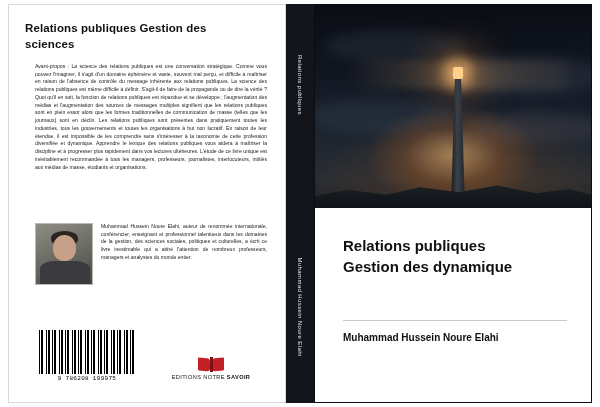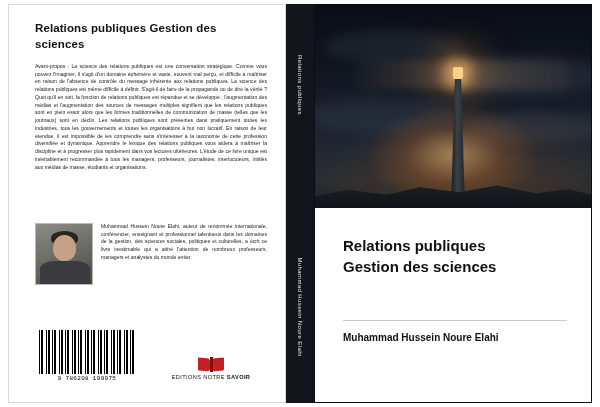--- a/index.html
+++ b/index.html
@@ -27,21 +27,21 @@
     top: 4px;
     width: 278px;
     height: 399px;
     background: #ffffff;
     border: 1px solid #d9d9d9;
     box-sizing: border-box;
     overflow: hidden;
   }
   #back-title {
     position: absolute;
-    left: 26px;
+    left: 16px;
     top: 16px;
     width: 230px;
     font-size: 11.5px;
     font-weight: bold;
     line-height: 1.35;
     color: #111111;
     letter-spacing: 0.1px;
   }
   #back-blurb {
     position: absolute;
@@ -394,20 +394,20 @@
         <div id="lh-lamp"></div>
         <div id="lh-tower"></div>
       </div>
 
       <div id="shore"></div>
     </div>
 
     <div id="front-lower">
       <div id="front-title">
         <div>Relations publiques</div>
-        <div>Gestion des sciences</div>
+        <div>Gestion des dynamique</div>
       </div>
       <div id="front-rule"></div>
       <div id="front-author">Muhammad Hussein Noure Elahi</div>
     </div>
   </div>
 
 </div>
 
 </body></html>

